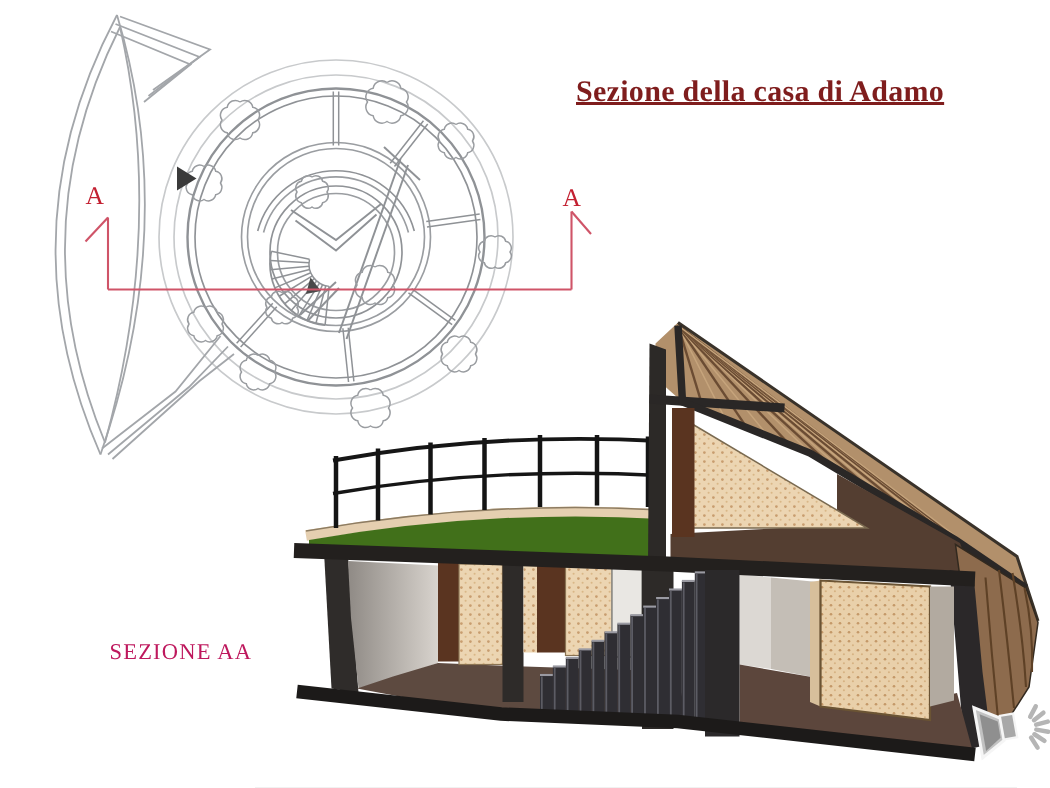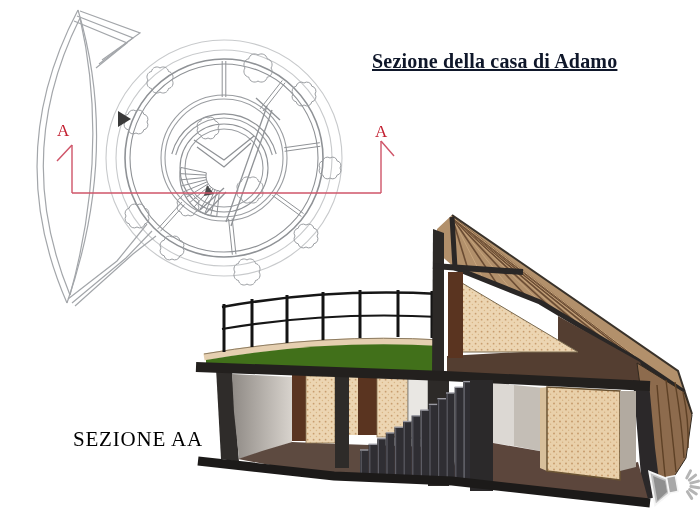--- a/index.html
+++ b/index.html
@@ -2,28 +2,28 @@
 <html><head>
 <meta charset="utf-8">
 <style>
   html,body{margin:0;padding:0;background:#e8e8e8;}
   .slide{
     position:relative;width:700px;height:525px;background:#ffffff;
     overflow:hidden;font-family:"Liberation Serif",serif;
   }
   .slide svg{position:absolute;left:0;top:0;}
   .title{
-    position:absolute;left:372px;top:50px;width:300px;
-    font-size:20px;font-weight:bold;color:#0f172a;
+    position:absolute;left:384px;top:50px;width:300px;
+    font-size:20px;font-weight:bold;color:#7f1d1d;
     text-decoration:underline;text-decoration-thickness:2px;
     letter-spacing:.2px;white-space:nowrap;
   }
   .section-label{
     position:absolute;left:73px;top:427px;
-    font-size:21px;color:#000000;letter-spacing:.8px;white-space:nowrap;
+    font-size:15px;color:#be185d;letter-spacing:.8px;white-space:nowrap;
   }
   text.a-mark{font-family:"Liberation Serif",serif;font-size:17px;}
 </style>
 </head>
 <body>
 
 <div class="slide">
 <svg width="700" height="525" viewBox="0 0 700 525">
   <defs>
     <pattern id="speck" width="6" height="6" patternUnits="userSpaceOnUse">

